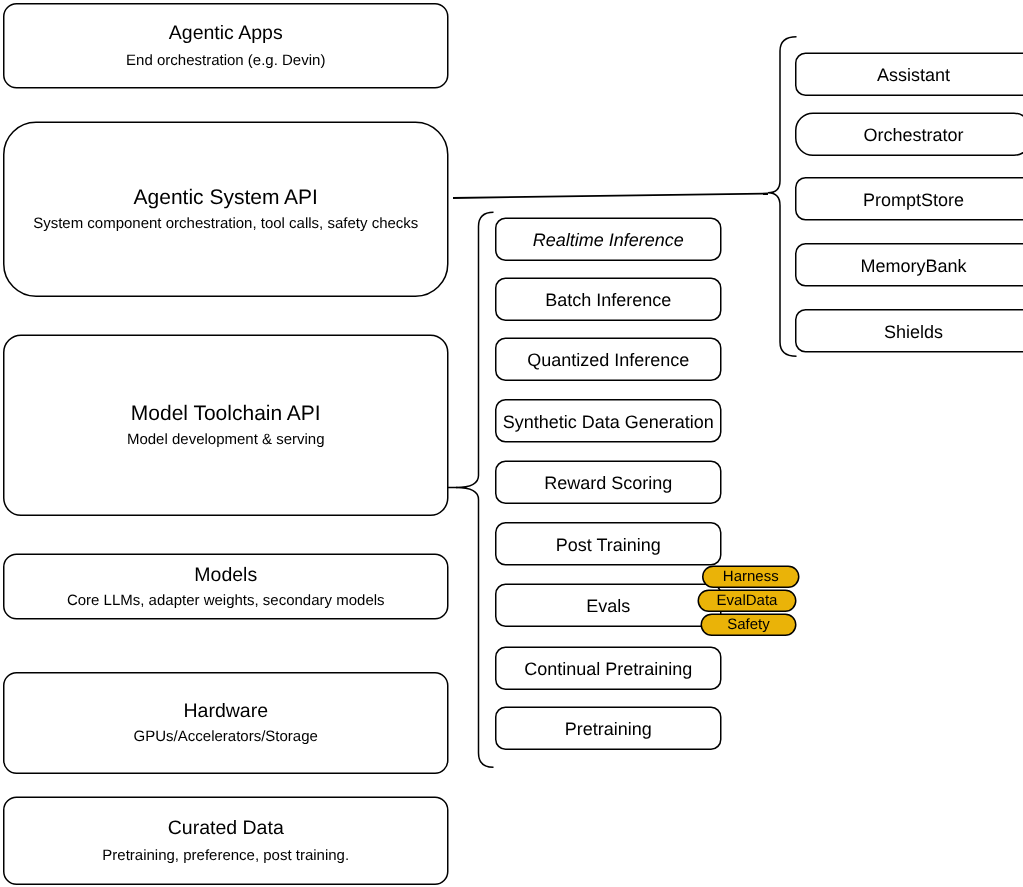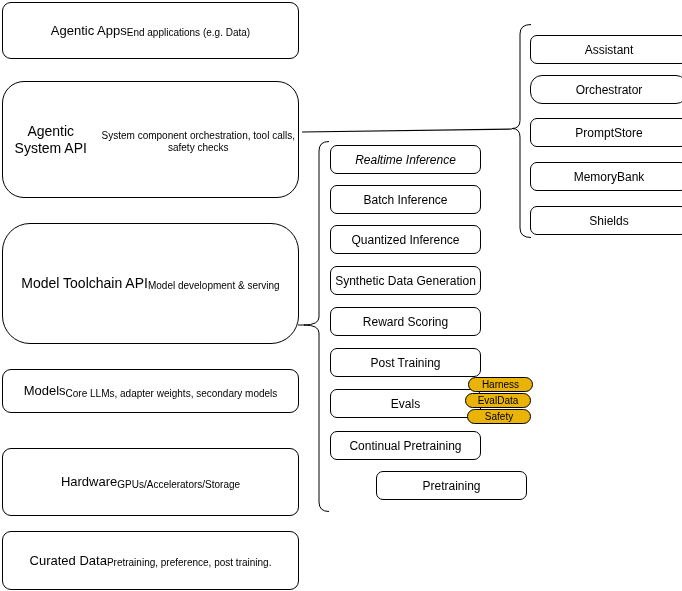--- a/index.html
+++ b/index.html
@@ -17,20 +17,21 @@
     left: 0; top: 0;
     width: 682px; height: 591px;
     z-index: 1;
   }
   .node {
     position: absolute;
     box-sizing: border-box;
     background: #ffffff;
     border: 1px solid #000000;
     display: flex;
+    flex-direction: column;
     align-items: center;
     justify-content: center;
     text-align: center;
   }
   .lbox { left: 2px; width: 297px; z-index: 2; }
   .lbox .title { font-size: 13px; line-height: 1.2; }
   .lbox.big .title { font-size: 14px; }
   .lbox .subtitle { font-size: 10px; line-height: 1.2; margin-top: 5px; }
   .mbox {
     left: 330px; width: 151px; height: 29px;
@@ -61,29 +62,29 @@
 
   <svg class="connectors" viewBox="0 0 682 591" xmlns="http://www.w3.org/2000/svg">
     <path d="M302 132 L512 129" stroke="#000000" stroke-width="1.2" fill="none"></path>
     <path d="M298 325 L305 325" stroke="#000000" stroke-width="1" fill="none"></path>
     <path d="M329 141.5 Q319 141.5 319 151 L319 317 Q319 325 304 325 Q319 325 319 333 L319 502 Q319 511.5 329 511.5" stroke="#000000" stroke-width="1" fill="none"></path>
     <path d="M531 24.5 Q520 24.5 520 34 L520 120.5 Q520 128.5 512 128.5 Q520 128.5 520 137 L520 228 Q520 237.5 531 237.5" stroke="#000000" stroke-width="1" fill="none"></path>
   </svg>
 
   <div class="node lbox" style="top:2px;height:57px;border-radius:9px;">
     <div class="title">Agentic Apps</div>
-    <div class="subtitle">End applications (e.g. Data)</div>
+    <div class="subtitle">End orchestration (e.g. Devin)</div>
   </div>
 
   <div class="node lbox big" style="top:81px;height:117px;border-radius:22px;">
     <div class="title">Agentic System API</div>
     <div class="subtitle">System component orchestration, tool calls, safety checks</div>
   </div>
 
-  <div class="node lbox big" style="top:223px;height:121px;border-radius:28px;">
+  <div class="node lbox big" style="top:223px;height:121px;border-radius:12px;">
     <div class="title">Model Toolchain API</div>
     <div class="subtitle">Model development &amp; serving</div>
   </div>
 
   <div class="node lbox" style="top:369px;height:44px;border-radius:9px;">
     <div class="title">Models</div>
     <div class="subtitle">Core LLMs, adapter weights, secondary models</div>
   </div>
 
   <div class="node lbox" style="top:448px;height:68px;border-radius:9px;">
@@ -113,21 +114,21 @@
   </div>
   <div class="node mbox" style="top:348px;">
     <span>Post Training</span>
   </div>
   <div class="node mbox" style="top:389px;">
     <span>Evals</span>
   </div>
   <div class="node mbox" style="top:431px;">
     <span>Continual Pretraining</span>
   </div>
-  <div class="node mbox" style="top:471px;margin-left:46px;">
+  <div class="node mbox" style="top:471px;">
     <span>Pretraining</span>
   </div>
 
   <div class="tag" style="left:468px;top:377px;width:65px;height:15px;">
     <span>Harness</span>
   </div>
   <div class="tag" style="left:465px;top:393px;width:66px;height:15px;">
     <span>EvalData</span>
   </div>
   <div class="tag" style="left:467px;top:409px;width:64px;height:15px;">

